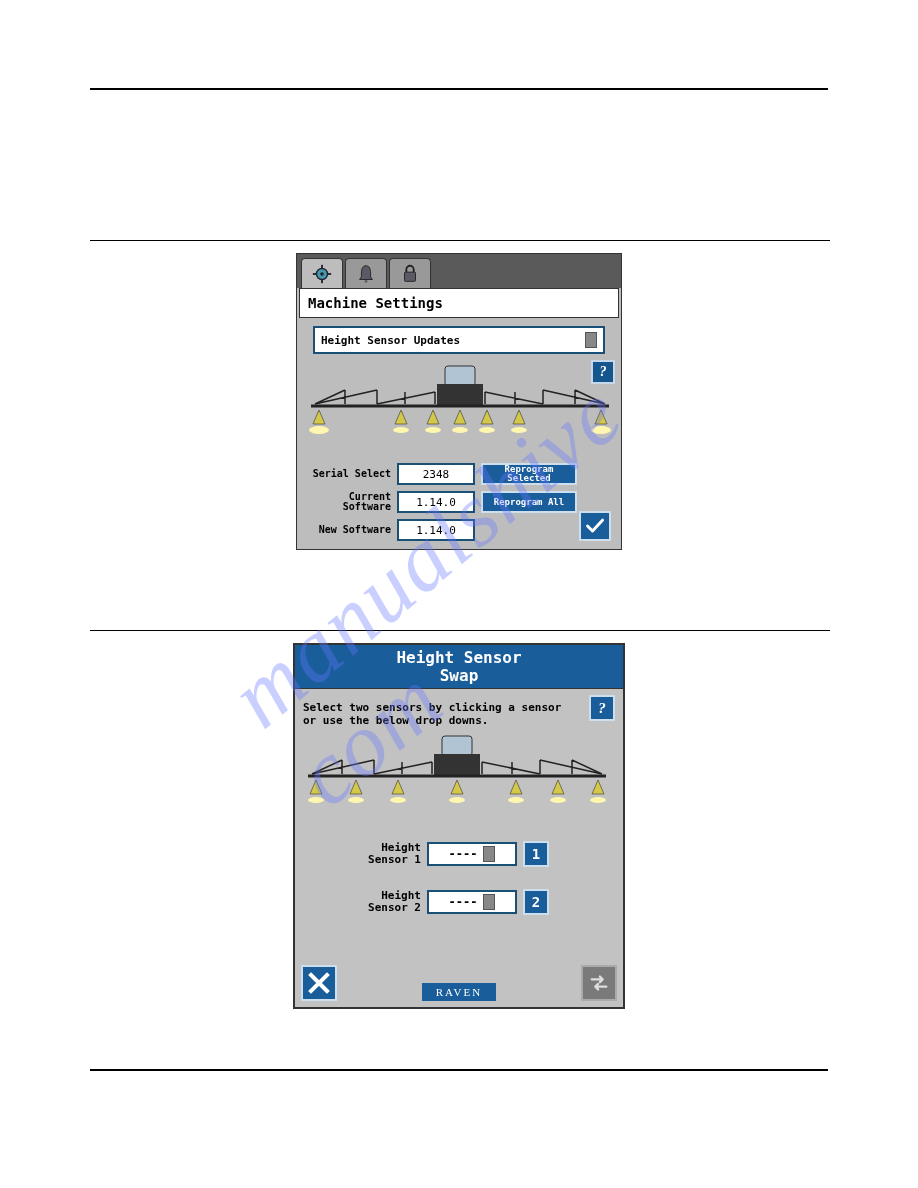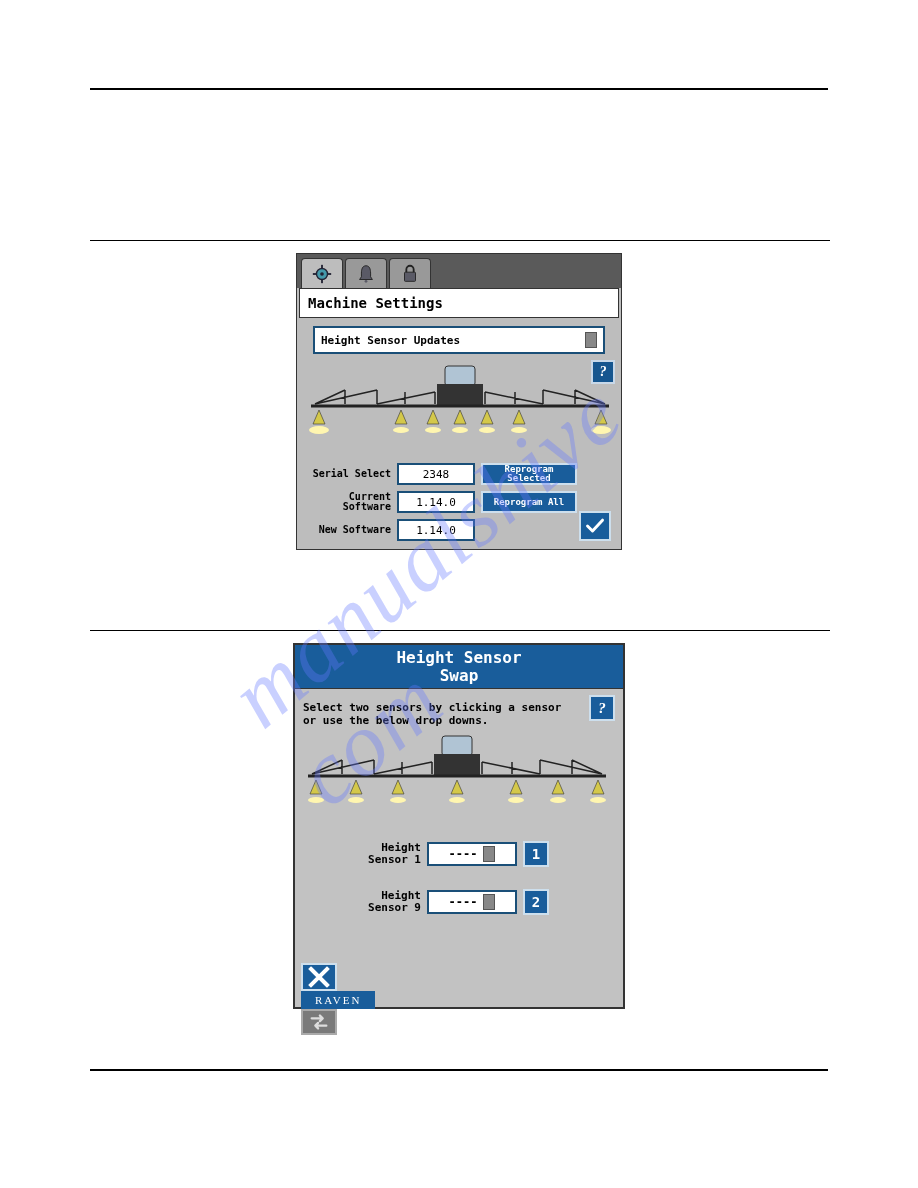--- a/index.html
+++ b/index.html
@@ -38,21 +38,21 @@
   .hss { width: 332px; border: 2px solid #333; background: #c2c2c2; font-family: monospace; position: relative; }
   .hss-title { background: #195d9b; color: #ffffff; text-align: center; padding: 4px 0; font-size: 16px; font-weight: bold; line-height: 1.1; position: relative; border-bottom: 1px solid #333; }
   .hss-body { padding: 12px 8px 8px 8px; position: relative; min-height: 270px; }
   .hss-instr { font-size: 11px; font-weight: bold; line-height: 1.2; width: 260px; }
   .hss-help { position: absolute; right: 8px; top: 6px; width: 26px; height: 26px; background: #195d9b; color: #fff; border: 2px solid #cddfed; display: flex; align-items: center; justify-content: center; font-weight: bold; font-size: 15px; font-family: Georgia, serif; font-style: italic; }
   .hss-sensors { display: flex; flex-direction: column; gap: 22px; margin-top: 12px; margin-left: 40px; }
   .hss-row { display: flex; align-items: center; gap: 6px; }
   .hss-label { width: 78px; text-align: right; font-size: 11px; font-weight: bold; line-height: 1.05; }
   .hss-val { width: 90px; height: 24px; background: #fff; border: 2px solid #1a4f78; display: flex; align-items: center; justify-content: center; font-size: 12px; font-weight: bold; }
   .hss-num { width: 26px; height: 26px; background: #195d9b; color: #fff; border: 2px solid #cddfed; display: flex; align-items: center; justify-content: center; font-size: 14px; font-weight: bold; }
-  .hss-footer { display: flex; align-items: flex-start; justify-content: space-between; padding: 4px 6px 6px 6px; height: 48px; flex-direction: column; }
+  .hss-footer { display: flex; align-items: flex-end; justify-content: space-between; padding: 4px 6px 6px 6px; height: 48px; }
   .hss-close { width: 36px; height: 36px; background: #195d9b; border: 2px solid #cddfed; display: flex; align-items: center; justify-content: center; }
   .hss-close svg { width: 24px; height: 24px; }
   .hss-logo { background: #195d9b; color: #fff; padding: 3px 14px; font-family: Georgia, serif; font-size: 11px; letter-spacing: 2px; }
   .hss-swap { width: 36px; height: 36px; background: #7a7a7a; border: 2px solid #aaa; display: flex; align-items: center; justify-content: center; }
   .hss-swap svg { width: 22px; height: 22px; }
   
   
   .foot-rule { border-top: 2px solid #000; margin-top: 30px; }
   .foot-row { display: flex; justify-content: space-between; font-size: 11px; margin-top: 6px; }
 </style>
@@ -203,21 +203,21 @@
             <div class="hss-label">Height Sensor 1</div>
             <div class="hss-val">
                 <span>----</span>
                 <span class="ms-spinner" style="margin-left:6px"></span>
               </div>
             <div class="hss-num">
                 <span>1</span>
               </div>
           </div>
           <div class="hss-row">
-            <div class="hss-label">Height Sensor 9</div>
+            <div class="hss-label">Height Sensor 2</div>
             <div class="hss-val">
                 <span>----</span>
                 <span class="ms-spinner" style="margin-left:6px"></span>
               </div>
             <div class="hss-num">
                 <span>2</span>
               </div>
           </div>
         </div>
       </div>

